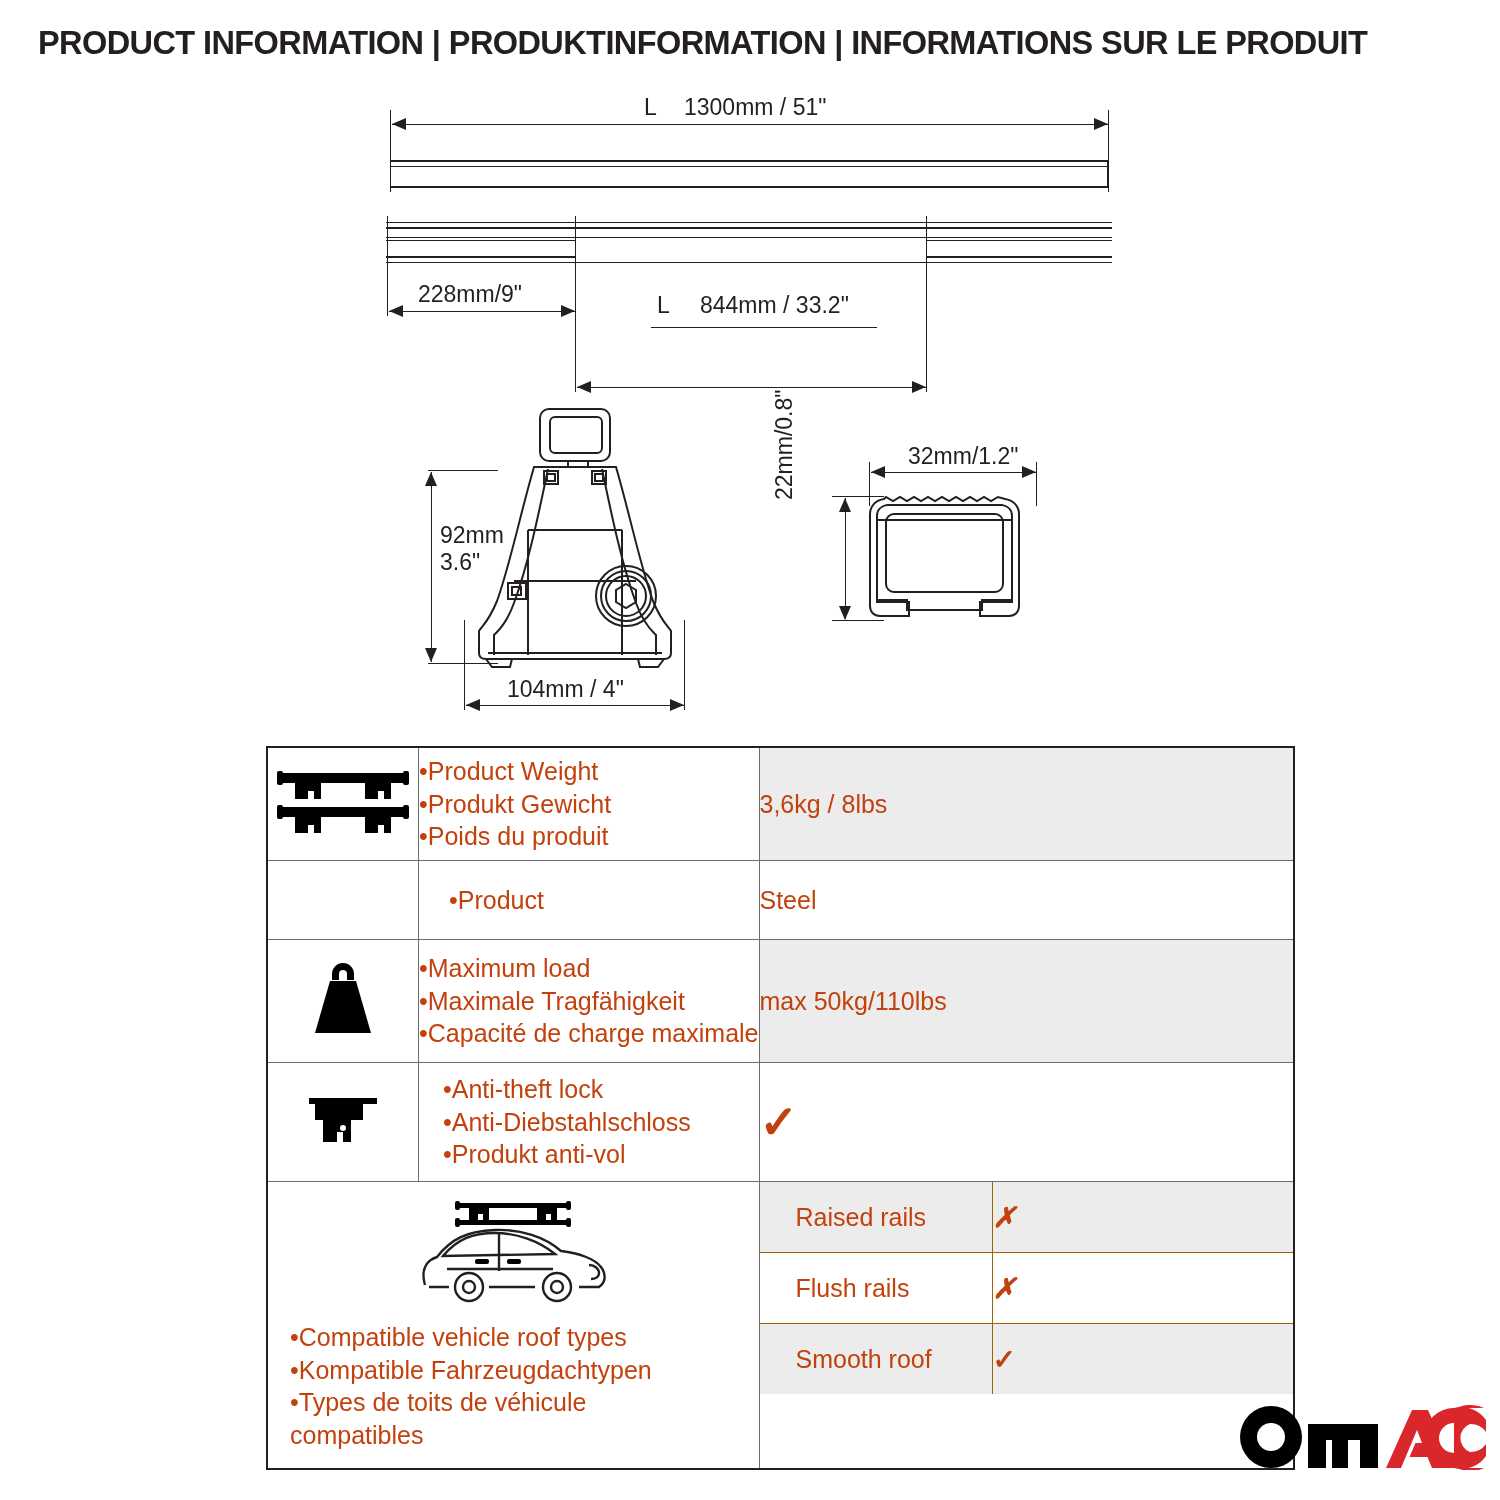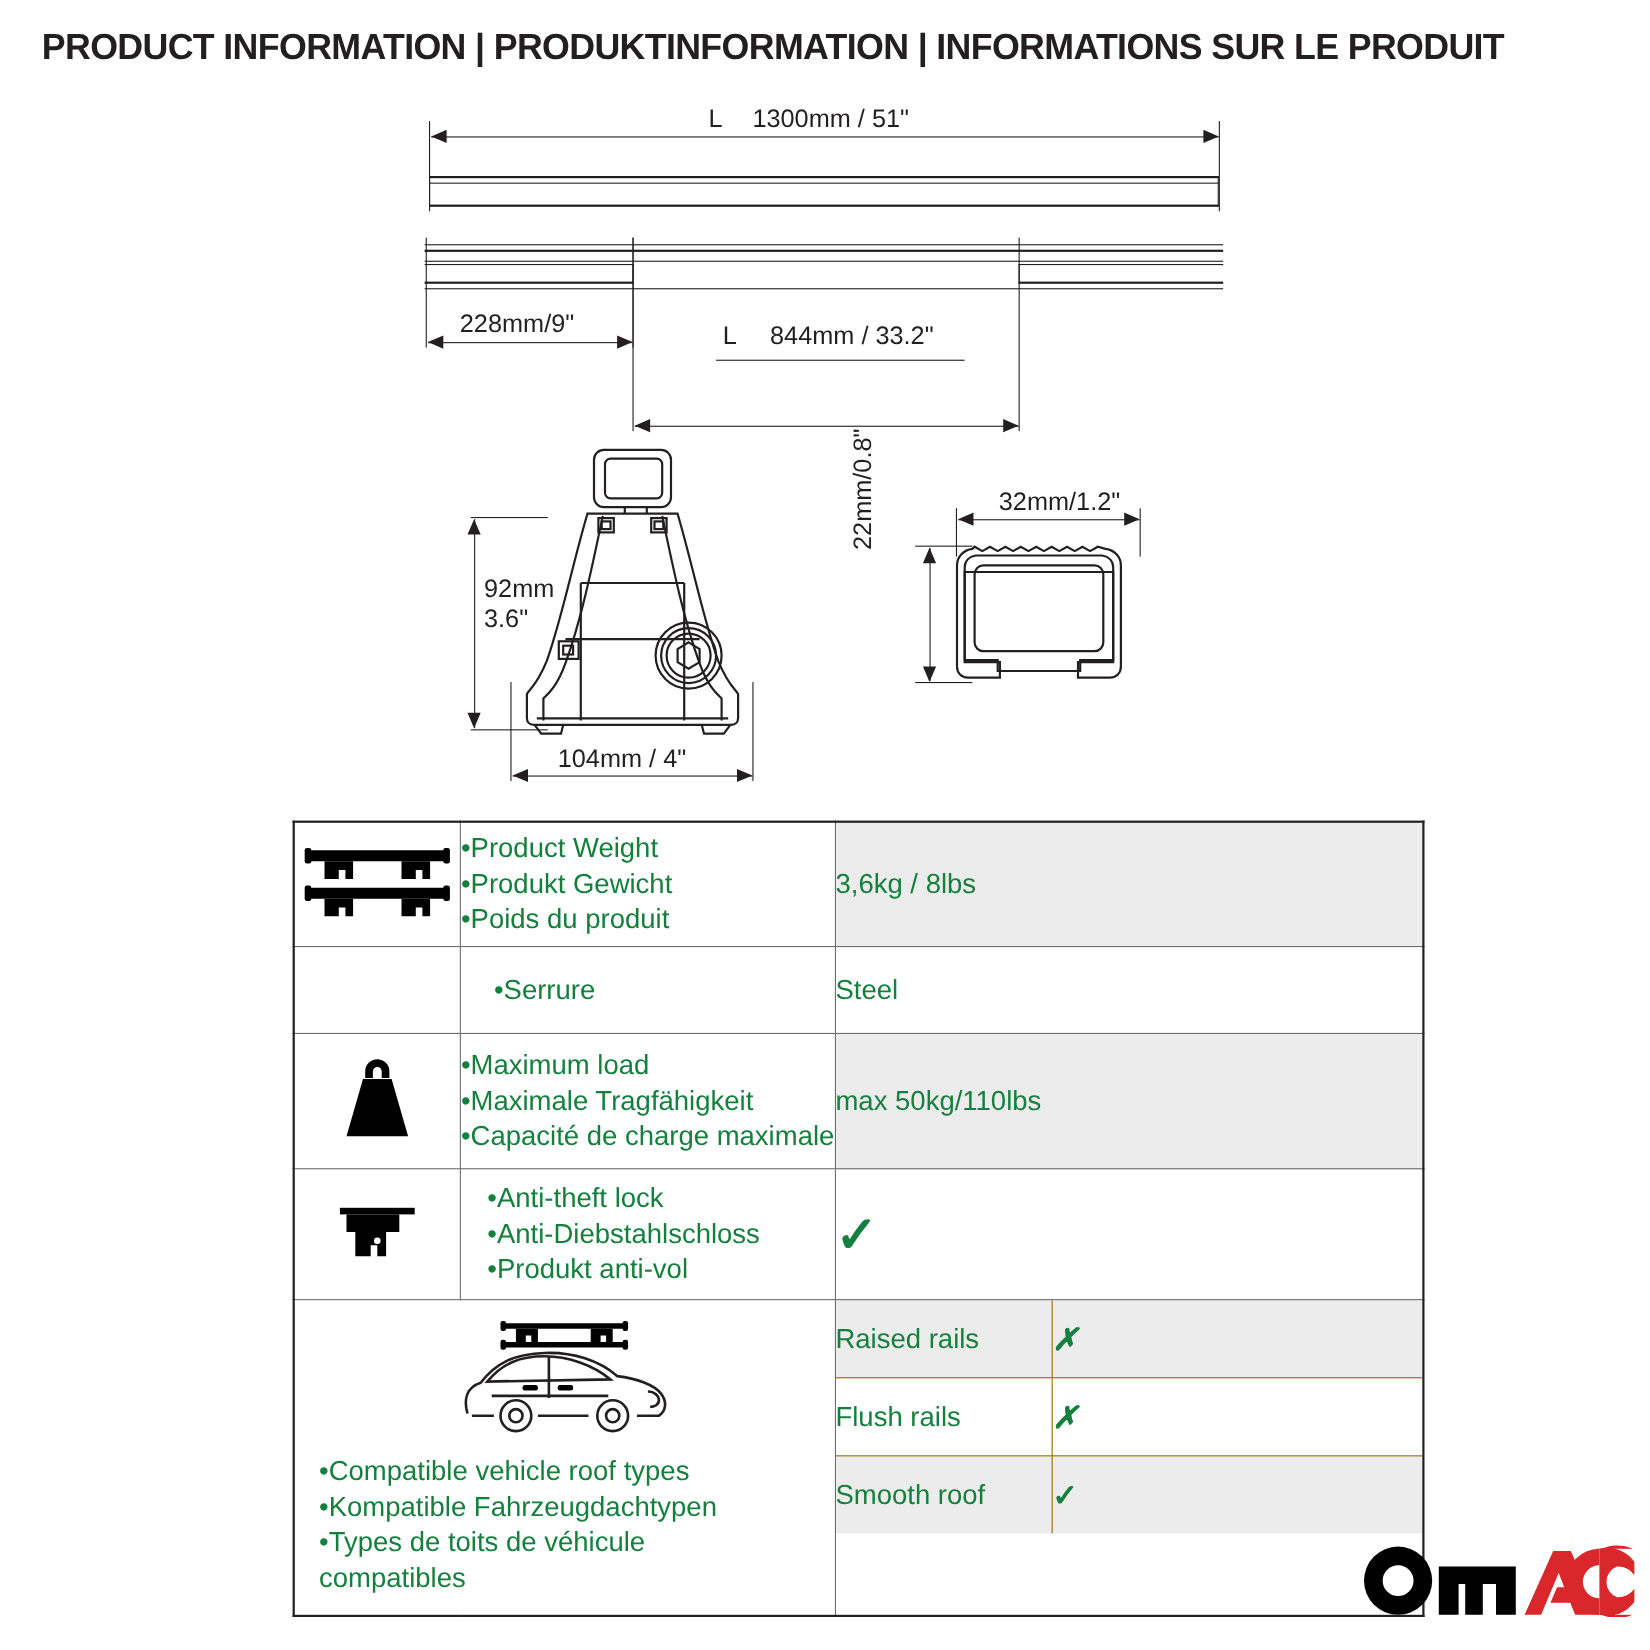--- a/index.html
+++ b/index.html
@@ -43,38 +43,38 @@
     width:1029px;
     border:2px solid #231f20;
     border-collapse:collapse;
     box-sizing:border-box;
   }
   .spec-table td{
     border:1px solid #6d6d6d;
     padding:0;
     vertical-align:middle;
     font-size:25px;
-    color:#15803d;
+    color:#c2410c;
   }
   .c-icon{width:150px;text-align:center;}
   .c-label{padding-left:4px;}
   .c-value{padding-left:22px;}
   .shaded{background:#ececec;}
   .bullets{line-height:1.30;font-size:25px;}
   .bullets div{white-space:nowrap;}
   .bullets .wrap{white-space:normal;}
   .dot{font-size:25px;}
   .check{font-size:46px;font-weight:bold;line-height:1;}
   .mark-ok{font-size:28px;font-weight:bold;}
   .mark-no{font-size:28px;font-weight:bold;font-style:italic;}
   .sub-name{width:196px;padding-left:16px;height:70px;}
   .sub-val{padding-left:22px;}
   .subtable{border-collapse:collapse;width:100%;}
   .subtable td{border:1px solid #a16207;}
-  .subtable tr td:first-child{border-left:none;}
+  .subtable tr td:first-child{border-left:none;padding-left:36px;}
   .subtable tr:first-child td{border-top:none;}
   .subtable tr:last-child td{border-bottom:none;}
   .subtable tr td:last-child{border-right:none;}
 
   
   .logo{position:absolute;left:1238px;top:1404px;height:66px;}
 </style>
 </head>
 <body>
 
@@ -257,21 +257,21 @@
             <div><span class="dot">•</span><span>Poids du produit</span></div>
           </div>
         </td>
         <td class="c-value shaded" colspan="2">3,6kg / 8lbs</td>
       </tr>
 
       <tr>
         <td class="c-icon" style="height:78px;"></td>
         <td class="c-label">
           <div class="bullets">
-            <div style="padding-left:30px;"><span class="dot">•</span><span>Serrure</span></div>
+            <div style="padding-left:30px;"><span class="dot">•</span><span>Product</span></div>
           </div>
         </td>
         <td class="c-value" colspan="2">Steel</td>
       </tr>
 
       <tr>
         <td class="c-icon" style="height:122px;">
           <svg width="68" height="78" viewBox="0 0 68 78">
             <g fill="#000">
               <path d="M34 4 a11 11 0 0 1 11 11 v6 h-7 v-6 a4 4 0 0 0 -8 0 v6 h-7 v-6 a11 11 0 0 1 11 -11 z"></path>

